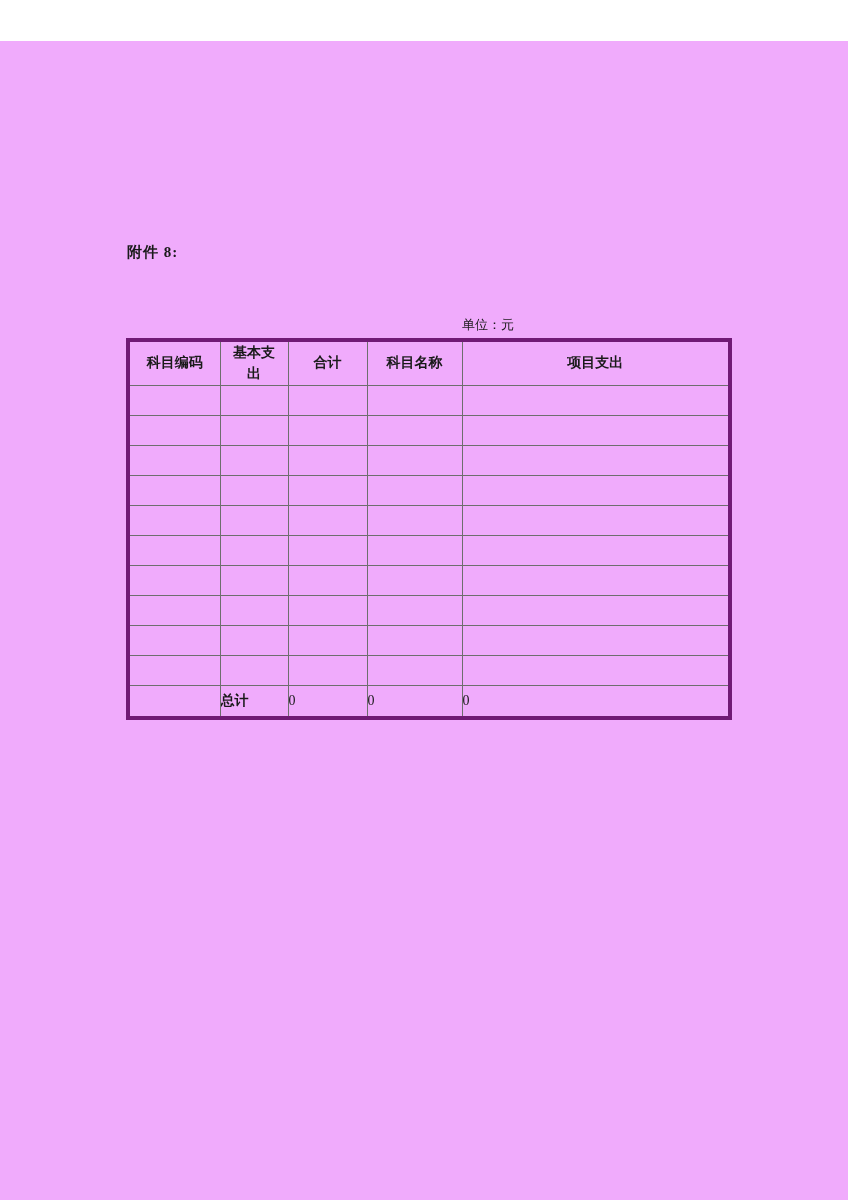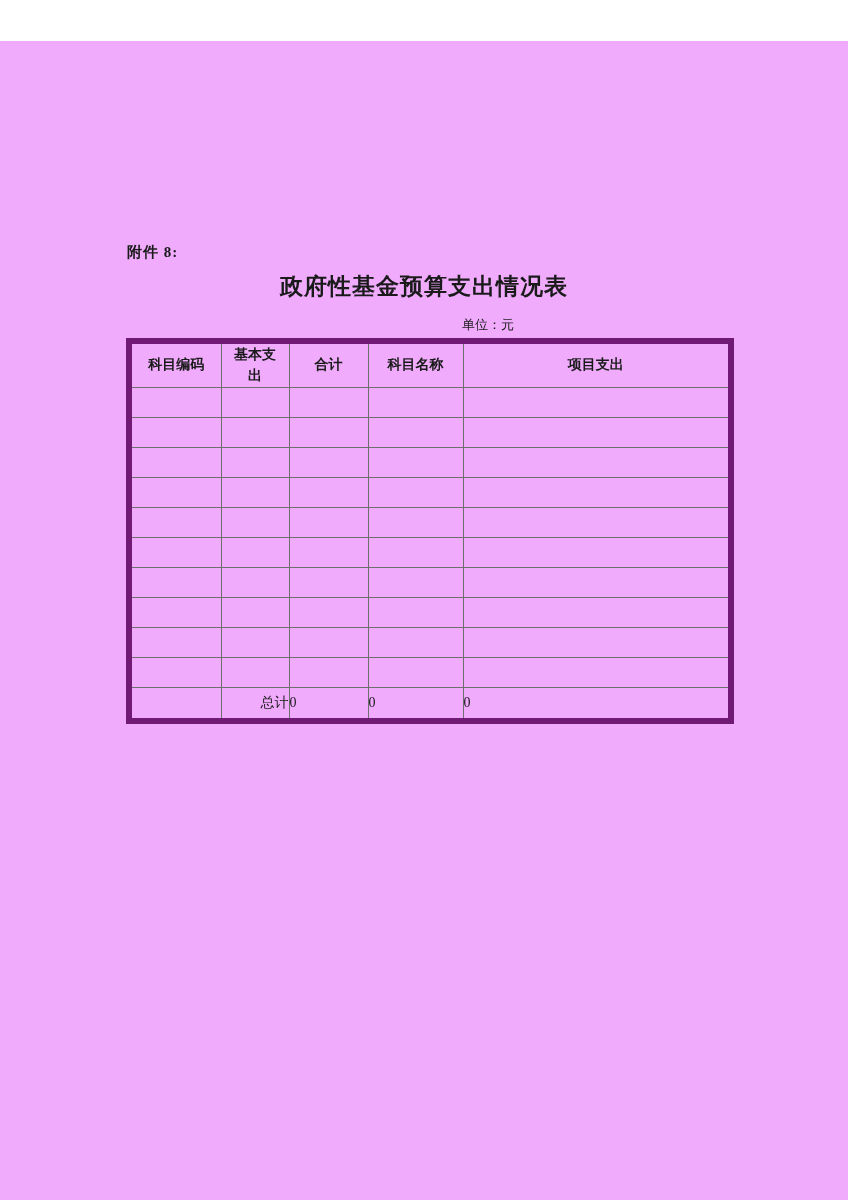--- a/index.html
+++ b/index.html
@@ -43,21 +43,21 @@
     font-size: 13px;
     text-align: center;
   }
   table.budget-table {
     position: absolute;
     left: 126px;
     top: 297px;
     width: 602px;
     border-collapse: collapse;
     table-layout: fixed;
-    border: 6px solid #701a75;
+    border: 4px solid #701a75;
   }
   .budget-table th,
   .budget-table td {
     border: 1px solid #6e6e6e;
     padding: 0;
     font-size: 14px;
     vertical-align: middle;
     overflow: hidden;
   }
   .budget-table thead th {
@@ -71,36 +71,35 @@
     width: 44px;
     text-align: center;
   }
   .budget-table tbody td {
     height: 29px;
   }
   .budget-table tfoot td {
     height: 30px;
   }
   .cell-total-label {
-    text-align: right;
-    font-weight: normal;
+    text-align: left;
+    font-weight: bold;
   }
   .cell-num {
     text-align: left;
     padding-left: 21px;
   }
 </style>
 </head>
 <body>
 
 <div class="page">
 
   <div class="attachment-label">附件 8:</div>
 
-  <h1 class="doc-title">政府性基金预算支出情况表</h1>
 
   <div class="unit-label">单位：元</div>
 
   <table class="budget-table">
     <colgroup>
       <col style="width:92px">
       <col style="width:68px">
       <col style="width:79px">
       <col style="width:95px">
       <col style="width:268px">

